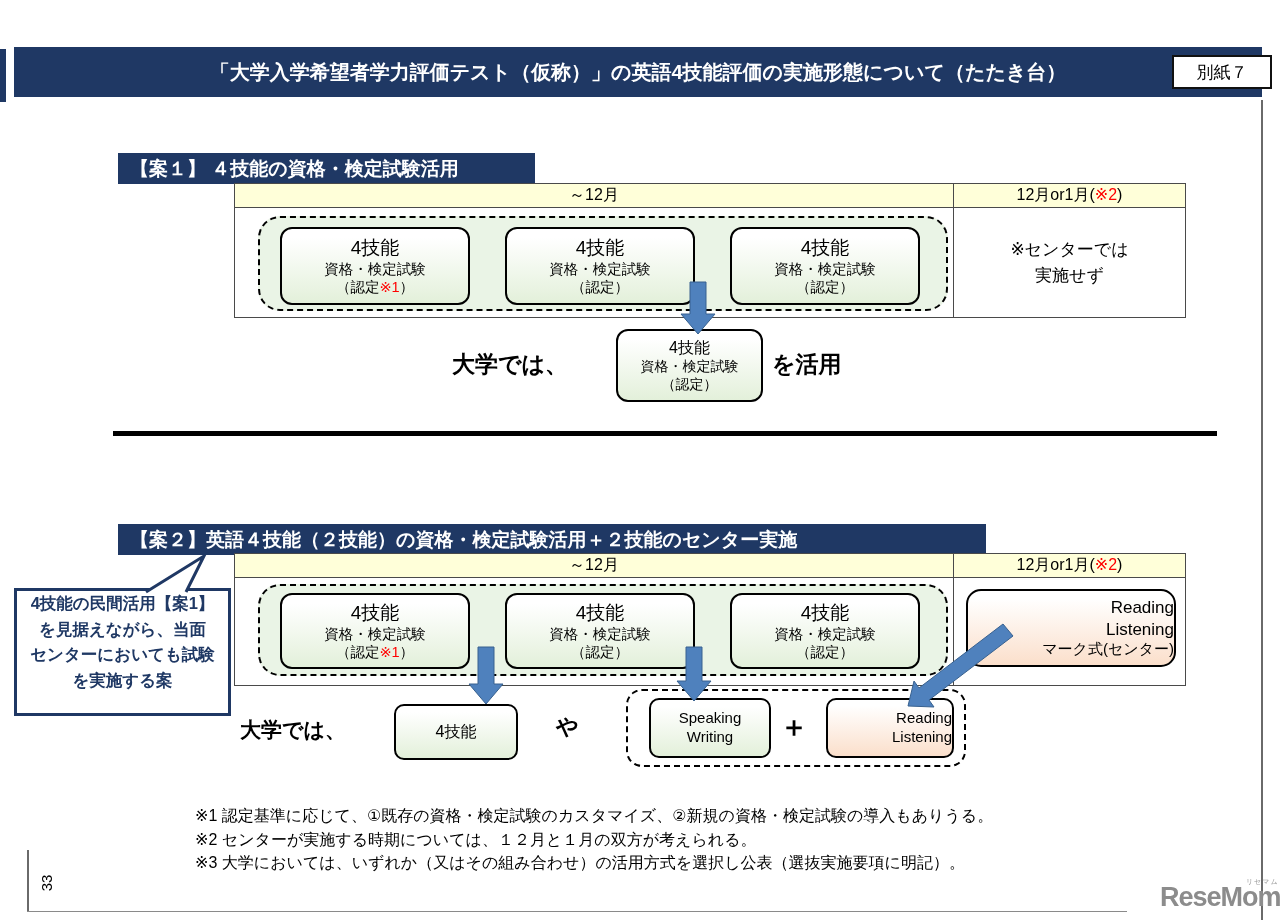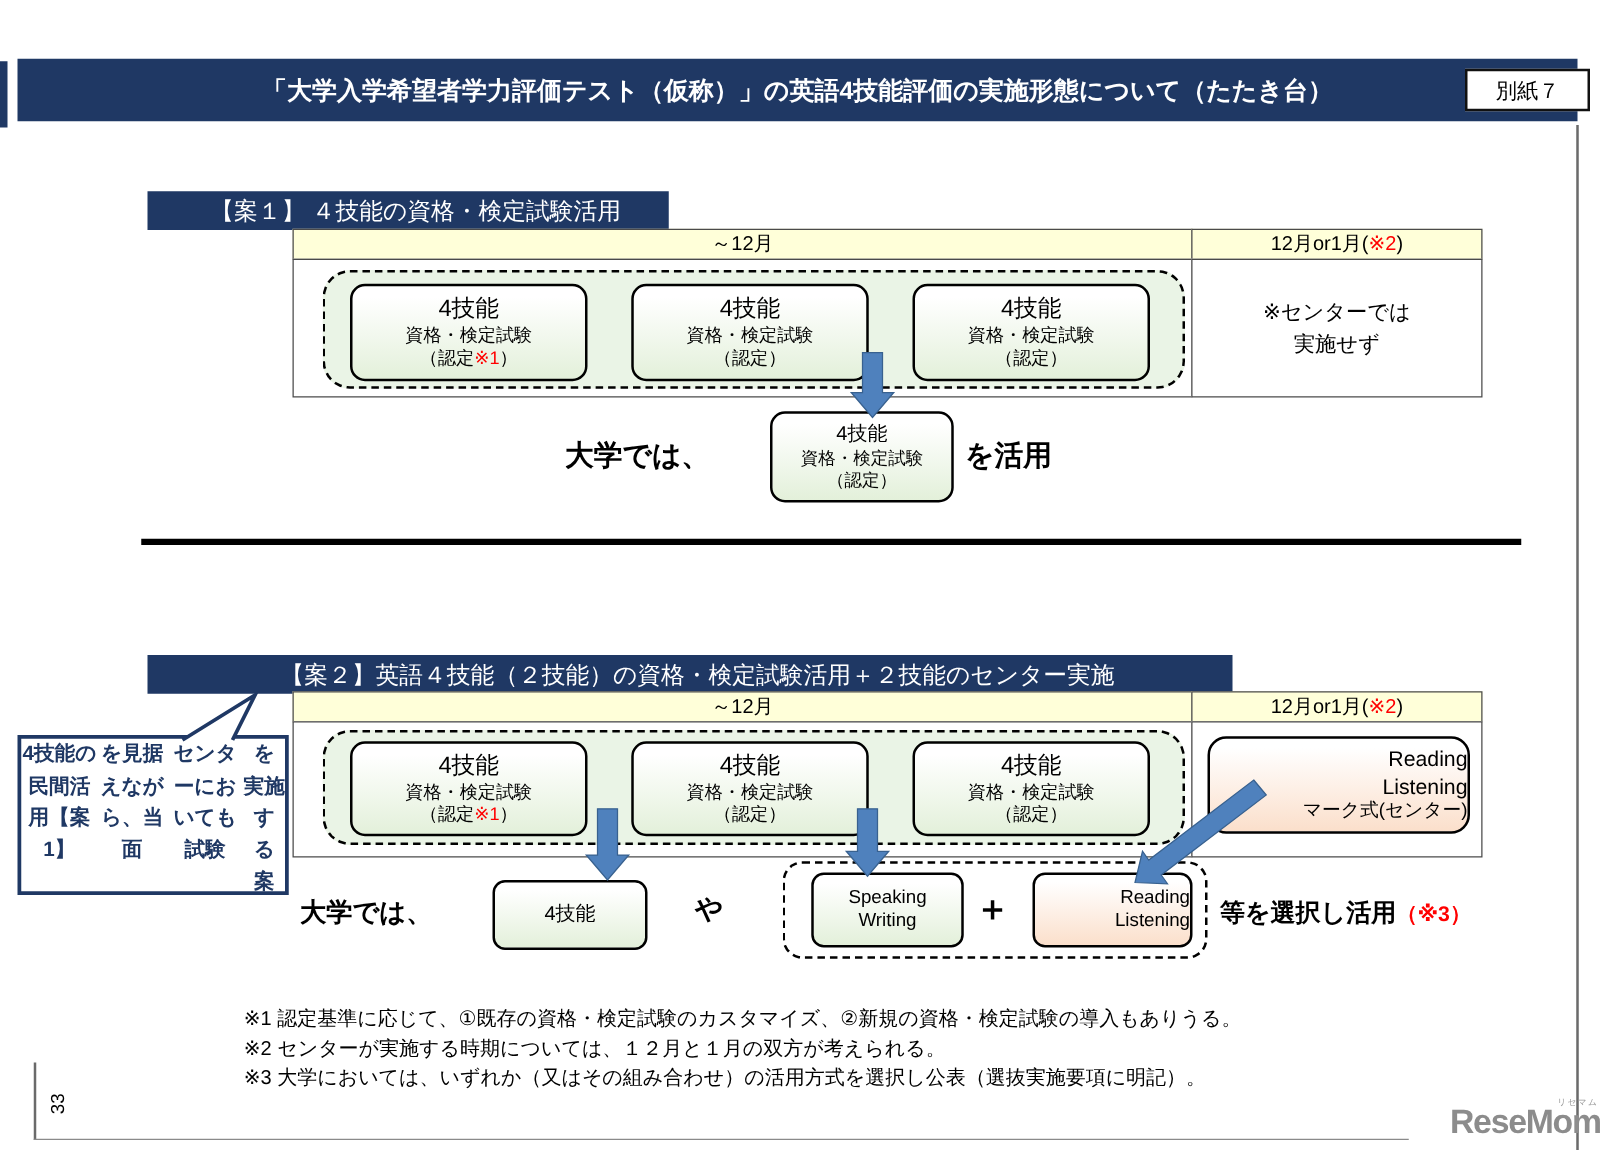--- a/index.html
+++ b/index.html
@@ -3,39 +3,39 @@
 <meta charset="utf-8">
 <style>
   html,body{margin:0;padding:0;background:#fff;}
   #canvas{position:relative;width:1280px;height:921px;background:#ffffff;overflow:hidden;
           font-family:"Liberation Sans","DejaVu Sans",sans-serif;color:#000;}
   .abs{position:absolute;box-sizing:border-box;}
   .title-bar{background:#1F3864;color:#fff;font-weight:bold;font-size:20px;
              display:flex;align-items:center;justify-content:center;}
   .attach-badge{background:#fff;border:2px solid #111;display:flex;align-items:center;
              justify-content:center;font-size:17px;}
-  .section-bar{background:#1F3864;color:#fff;font-weight:normal;font-size:19px;
-             display:flex;align-items:center;padding-left:12px;justify-content:center;}
+  .section-bar{background:#1F3864;color:#fff;font-weight:bold;font-size:19px;
+             display:flex;align-items:center;padding-left:12px;}
   .cell{border:1.4px solid #4a4a4a;}
   .hdr{background:#FFFFD9;display:flex;align-items:center;justify-content:center;font-size:16px;}
   .dashed-wrap{border:2.5px dashed #000;border-radius:22px;background:#EAF4E6;}
   .skill-box{border:2.5px solid #000;border-radius:12px;
              background:linear-gradient(180deg,#ffffff 12%,#E3F0DA 100%);
              display:flex;flex-direction:column;align-items:center;justify-content:center;
              text-align:center;line-height:1.25;}
   .peach{background:linear-gradient(180deg,#ffffff 10%,#FBDFCB 100%);align-items:flex-end;}
   .bl1{font-size:19px;}
   .bl2{font-size:14.5px;}
   .red{color:#FF0000;}
   .big-label{font-size:23px;font-weight:bold;white-space:nowrap;}
   .mid-label{font-size:21px;font-weight:bold;white-space:nowrap;}
   .note-cell{display:flex;flex-direction:column;align-items:center;justify-content:center;
              font-size:17px;line-height:1.5;}
   .callout{border:3px solid #1F3864;background:#fff;color:#1F3864;font-weight:bold;
-           font-size:16.5px;text-align:center;display:flex;flex-direction:row;
+           font-size:16.5px;text-align:center;display:flex;flex-direction:column;
            line-height:1.55;}
   .fn{font-size:16px;line-height:23.5px;white-space:nowrap;}
   .logo{color:#8C8C8C;font-weight:bold;font-size:27px;letter-spacing:-1px;}
   .logo .ruby{position:absolute;top:-5px;right:2px;font-size:7px;font-weight:normal;
            letter-spacing:1px;color:#9a9a9a;}
   .page-num{display:flex;align-items:center;justify-content:center;font-size:15px;
            transform:rotate(-90deg);}
   .vline{background:#6a6a6a;}
   .hline{background:#8a8a8a;}
 </style>
@@ -148,23 +148,20 @@
   <div class="abs" style="left:626px;top:689px;width:340px;height:78px;border:2px dashed #000;border-radius:16px;background:#fff;"></div>
   <div class="abs skill-box" style="left:649px;top:698px;width:122px;height:60px;border-radius:10px;">
     <div style="font-size:15px;">Speaking</div>
     <div style="font-size:15px;">Writing</div>
   </div>
   <div class="abs" style="left:780px;top:708px;font-size:28px;font-weight:bold;">＋</div>
   <div class="abs skill-box peach" style="left:826px;top:698px;width:128px;height:60px;border-radius:10px;">
     <div style="font-size:15px;">Reading</div>
     <div style="font-size:15px;">Listening</div>
   </div>
-  <div class="abs" style="left:976px;top:717px;font-size:20px;font-weight:bold;white-space:nowrap;">
-    <span>等を選択し活用</span><span class="red" style="font-size:17px;">（※3）</span>
-  </div>
 
   <div class="abs" style="left:195px;top:804px;">
     <div class="fn">※1 認定基準に応じて、①既存の資格・検定試験のカスタマイズ、②新規の資格・検定試験の導入もありうる。</div>
     <div class="fn">※2 センターが実施する時期については、１２月と１月の双方が考えられる。</div>
     <div class="fn">※3 大学においては、いずれか（又はその組み合わせ）の活用方式を選択し公表（選抜実施要項に明記）。</div>
   </div>
 
   <div class="abs vline" style="left:1261px;top:100px;width:1.5px;height:820px;"></div>
   <div class="abs vline" style="left:27px;top:850px;width:1.5px;height:62px;"></div>
   <div class="abs hline" style="left:27px;top:911px;width:1100px;height:1px;"></div>

